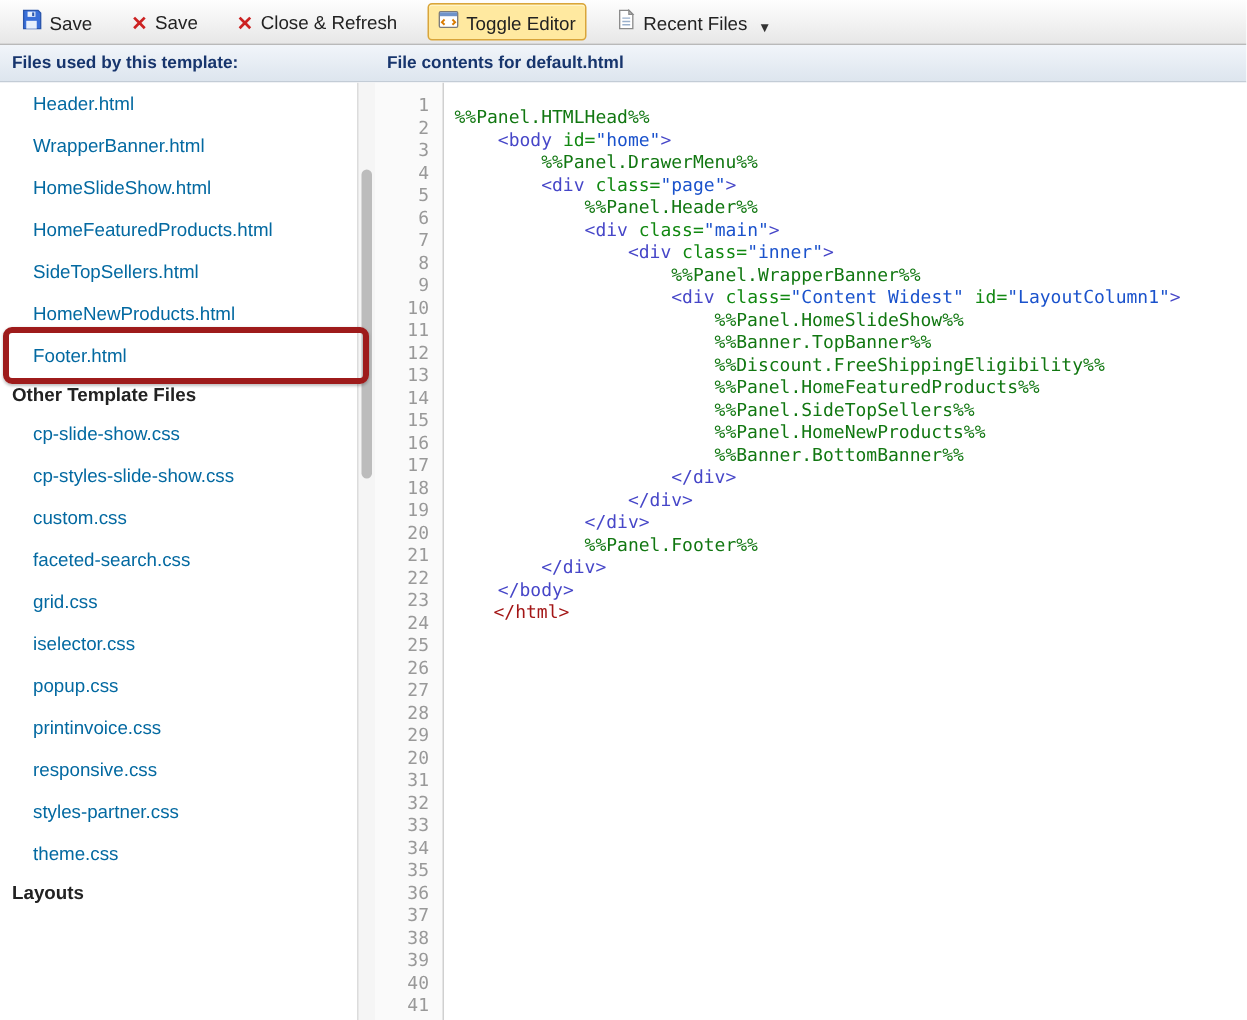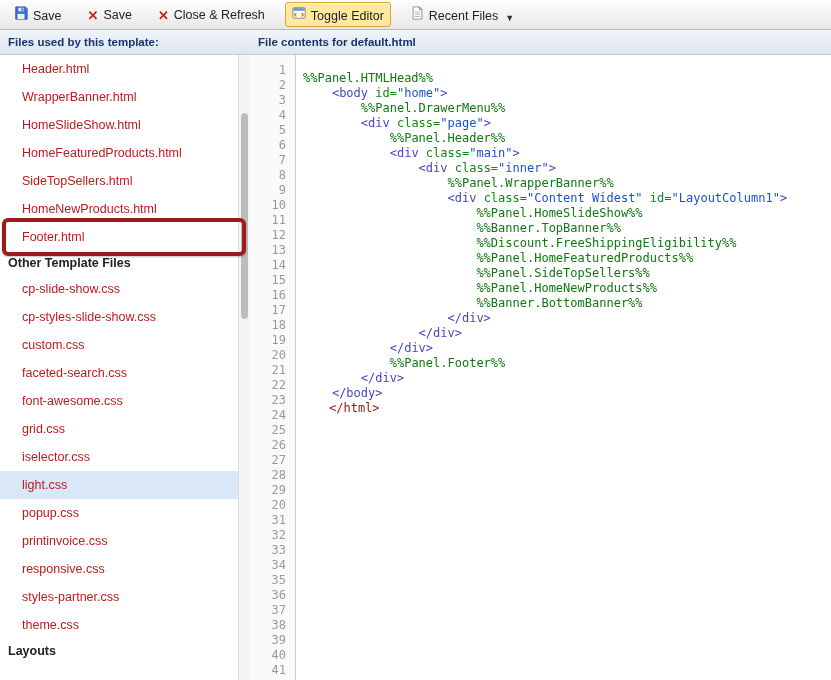--- a/index.html
+++ b/index.html
@@ -23,21 +23,21 @@
   .sh-label{position:absolute;top:0;line-height:24px;font-size:11.5px;font-weight:bold;
     color:var(--header-text-blue);}
   .sh-left{left:8px;}
   .sh-right{left:258px;}
 
   
   .content{position:absolute;top:55px;left:0;right:0;bottom:0;}
 
   
   .file-panel{position:absolute;left:0;top:0;bottom:0;width:250px;background:#fff;overflow:hidden;}
-  .frow{box-sizing:border-box;font-size:12.5px;color:#b91c1c;white-space:nowrap;overflow:hidden;}
+  .frow{box-sizing:border-box;font-size:12.5px;color:#0369a1;white-space:nowrap;overflow:hidden;}
   .frow.file{height:28px;line-height:28px;padding-left:22px;cursor:pointer;}
   .frow.section{height:24px;line-height:24px;padding-left:8px;font-weight:bold;color:#222;}
   .frow.selected{background:var(--selected-row-blue);}
 
   .scrollbar{position:absolute;right:0;top:0;bottom:0;width:12px;background:#f5f5f5;
     border-left:1px solid #dcdcdc;box-sizing:border-box;}
   .scroll-thumb{position:absolute;left:2px;width:7px;top:58px;height:206px;background:#bcbcbc;border-radius:4px;}
 
   .annotation{position:absolute;left:2px;top:162px;width:236px;height:30px;
     border:4px solid var(--annotation-red);border-radius:6px;pointer-events:none;z-index:5;
@@ -127,24 +127,22 @@
           <div class="frow file">HomeSlideShow.html</div>
           <div class="frow file">HomeFeaturedProducts.html</div>
           <div class="frow file">SideTopSellers.html</div>
           <div class="frow file">HomeNewProducts.html</div>
           <div class="frow file">Footer.html</div>
           <div class="frow section">Other Template Files</div>
           <div class="frow file">cp-slide-show.css</div>
           <div class="frow file">cp-styles-slide-show.css</div>
           <div class="frow file">custom.css</div>
           <div class="frow file">faceted-search.css</div>
-          <div class="frow file">font-awesome.css</div>
           <div class="frow file">grid.css</div>
           <div class="frow file">iselector.css</div>
-          <div class="frow file selected">light.css</div>
           <div class="frow file">popup.css</div>
           <div class="frow file">printinvoice.css</div>
           <div class="frow file">responsive.css</div>
           <div class="frow file">styles-partner.css</div>
           <div class="frow file">theme.css</div>
           <div class="frow section">Layouts</div>
         </div>
       <div class="scrollbar">
         <div class="scroll-thumb"></div>
       </div>

